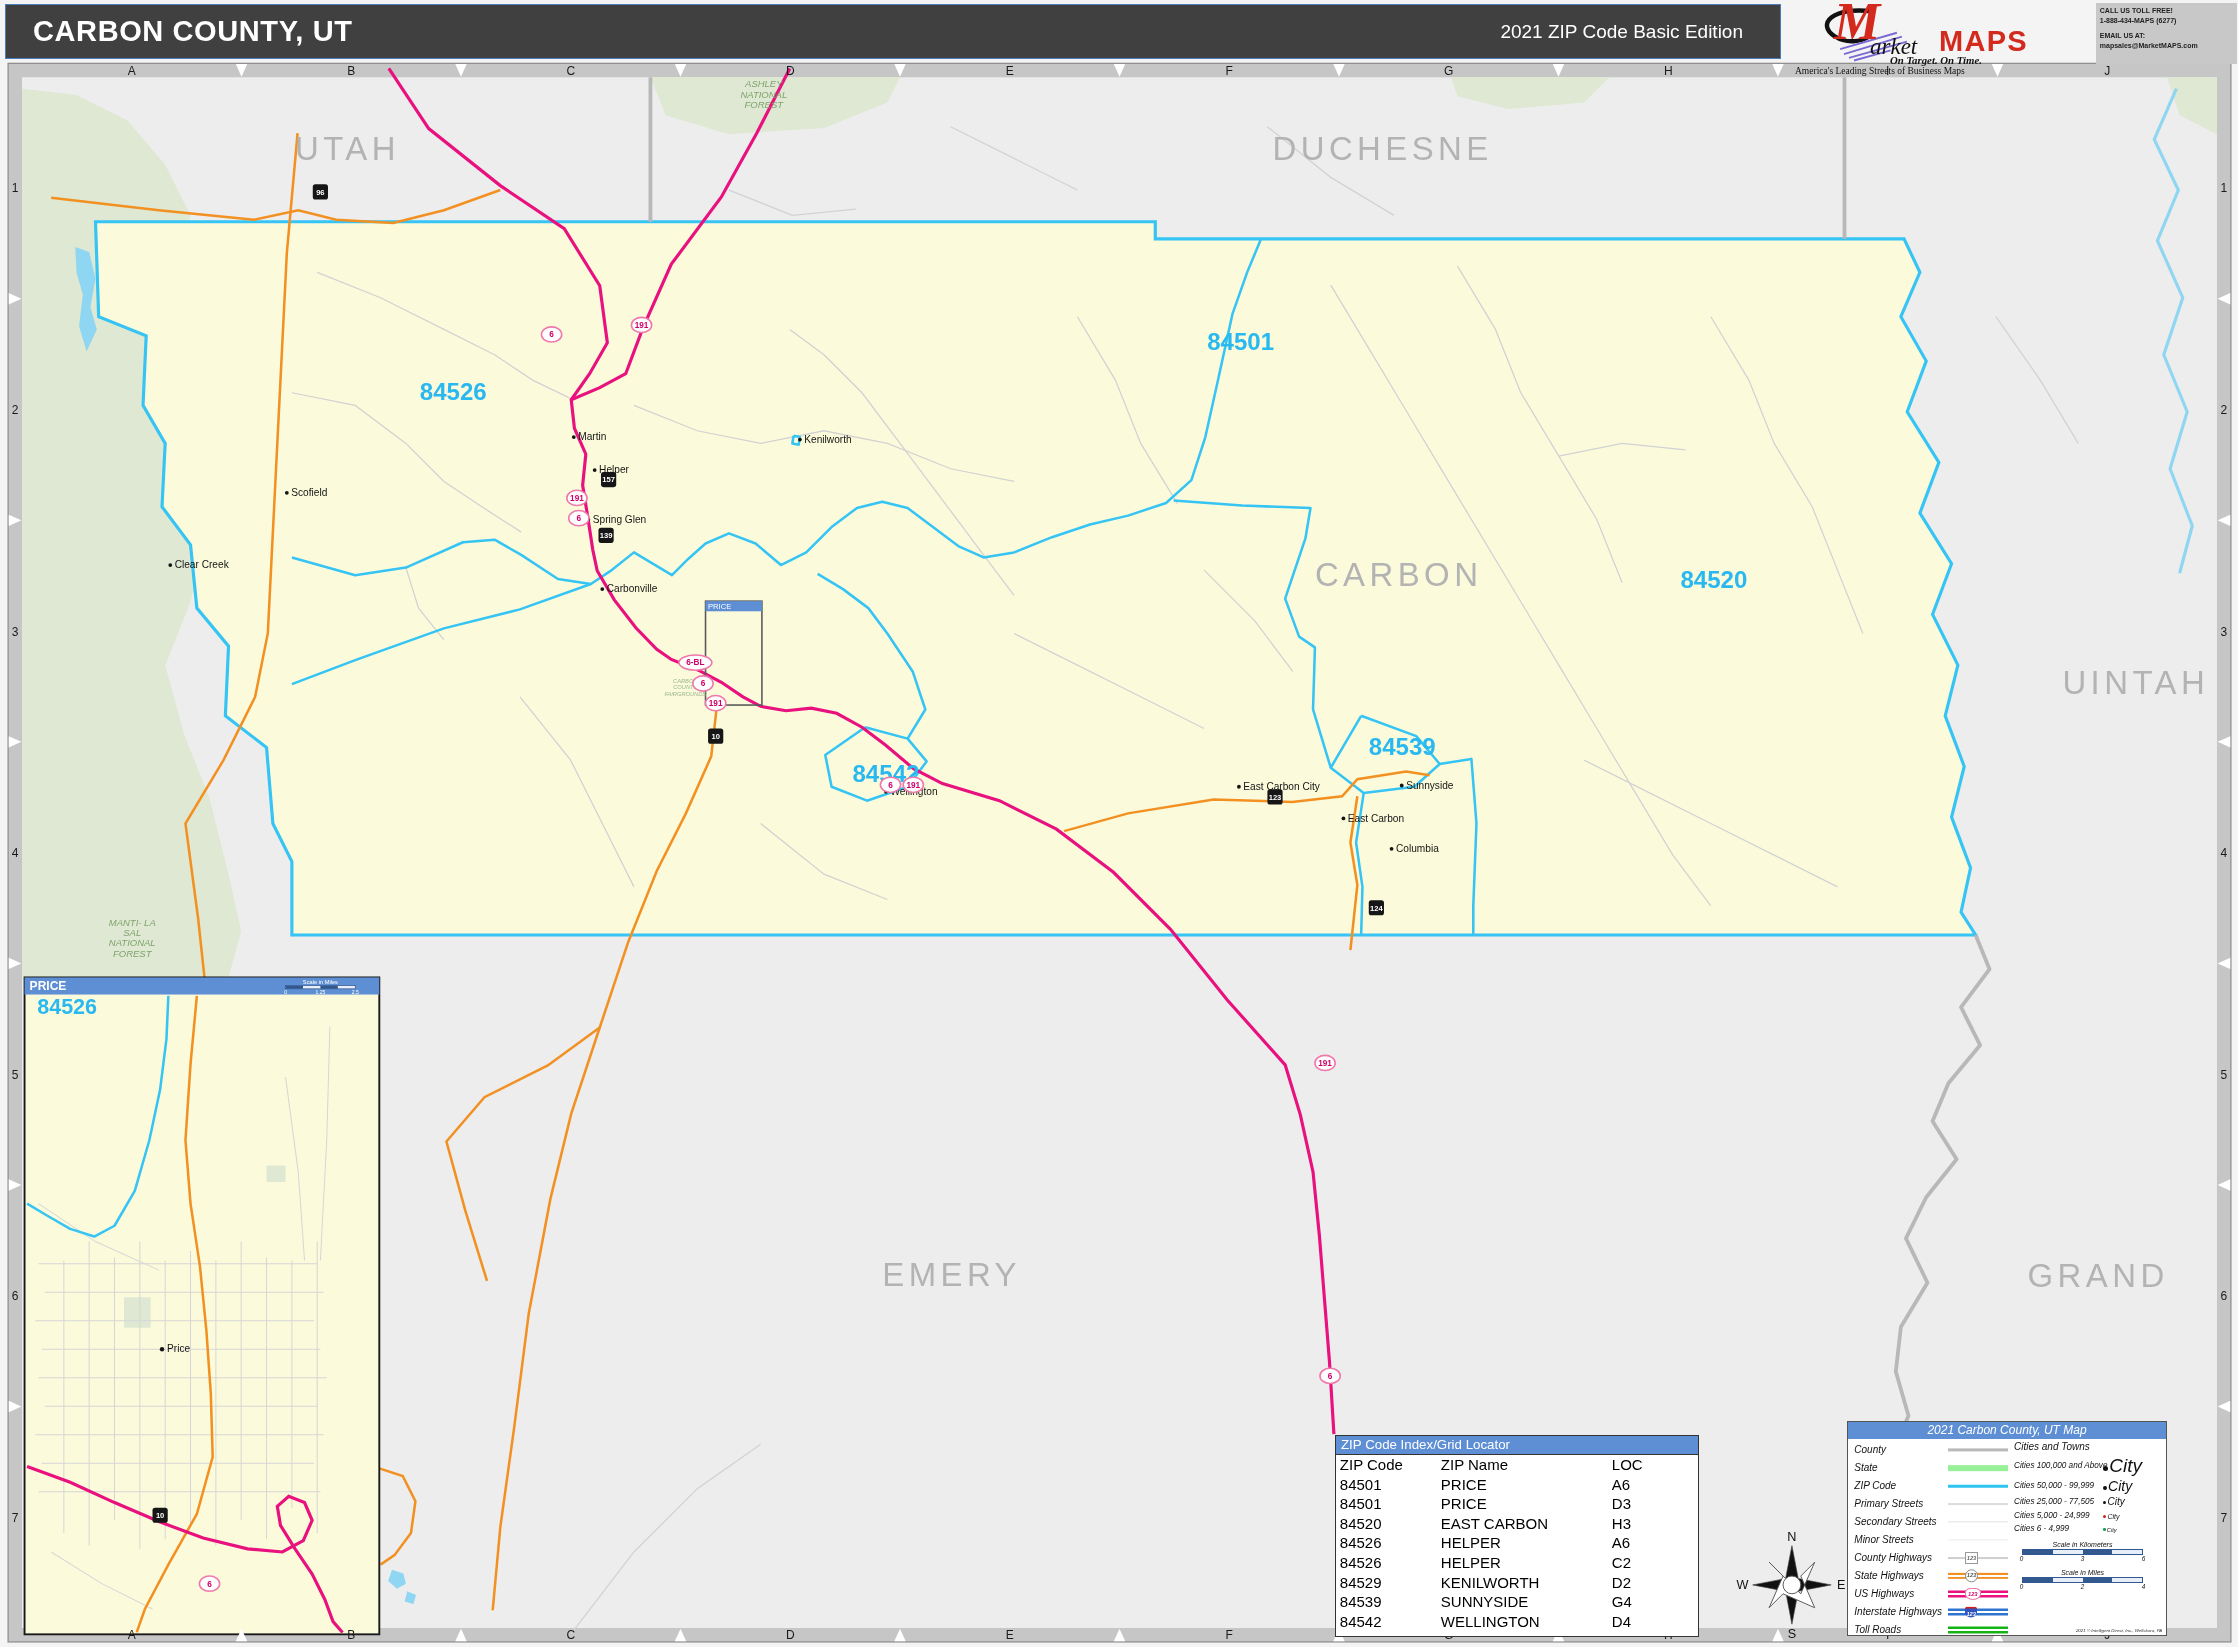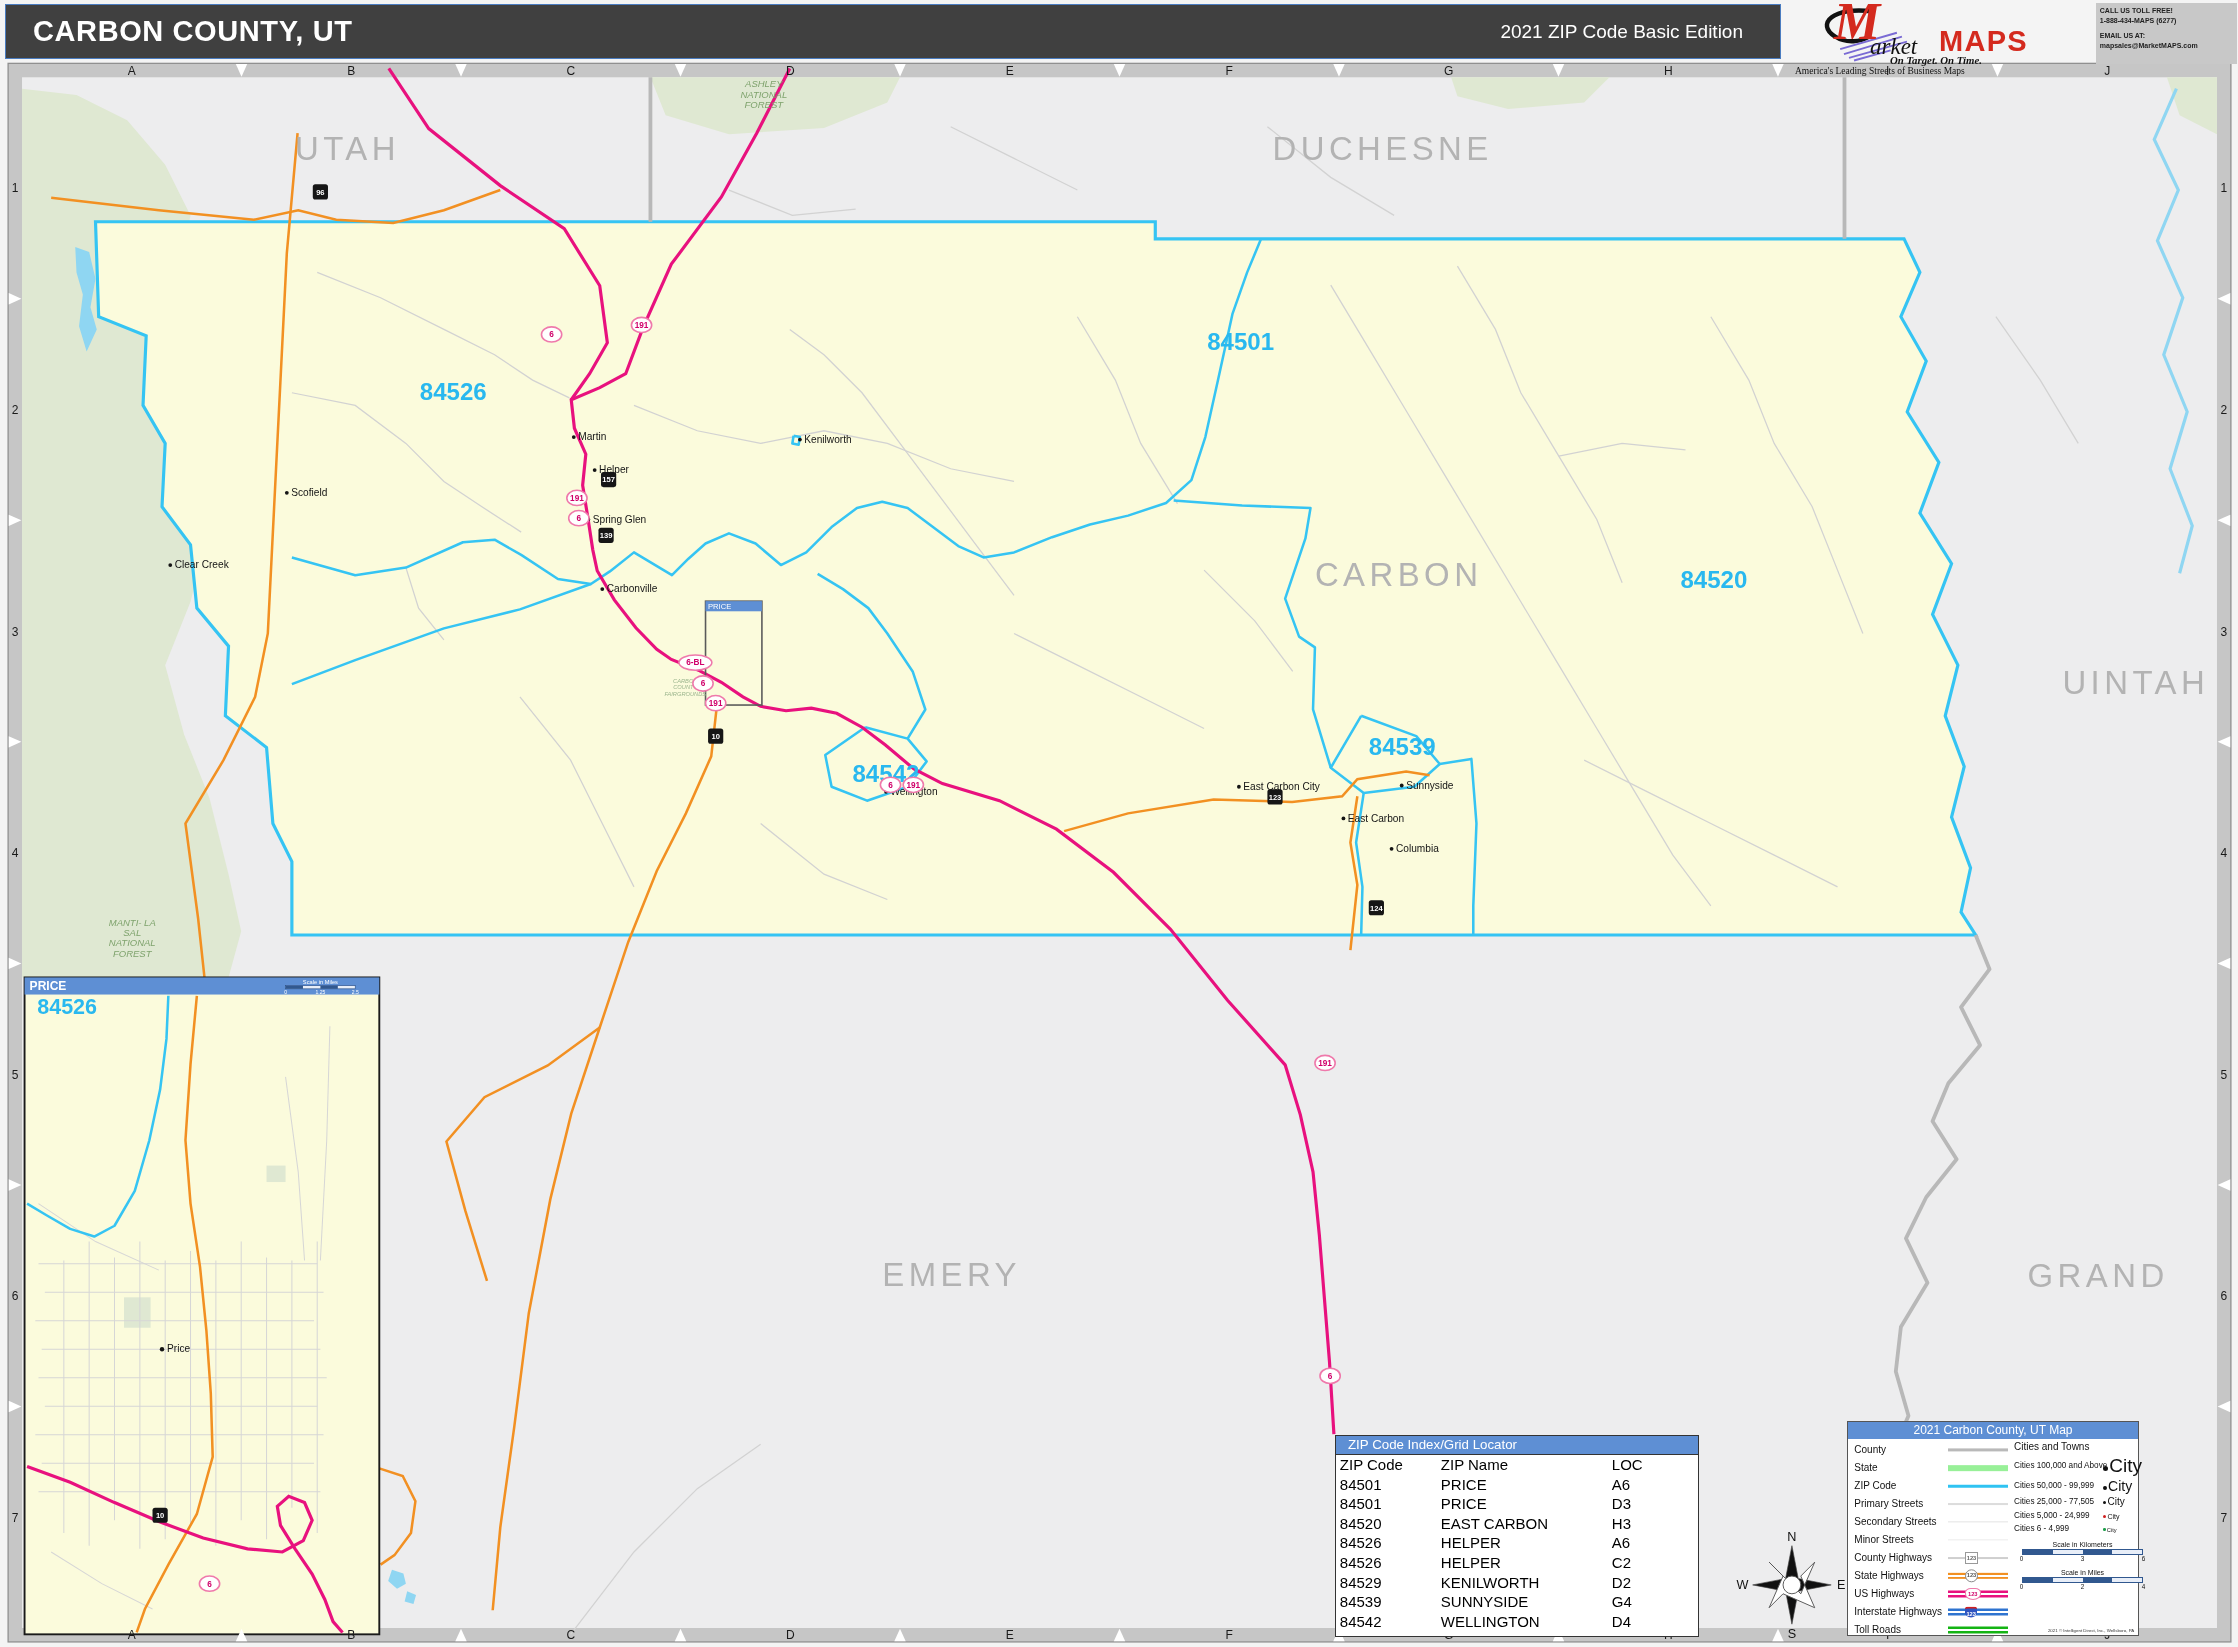--- a/index.html
+++ b/index.html
@@ -42,29 +42,29 @@
   .inset-frame{fill:#fbfbdc;stroke:#1a1a1a;stroke-width:3;}
   .inset-title{fill:#5e8fd4;}
   .inset-street{fill:none;stroke:#d6d6d6;stroke-width:1.6;}
   .pricebox{fill:none;stroke:#5a5a5a;stroke-width:2.5;}
   .compass-black{fill:#111;stroke:#444;stroke-width:1;}
   .compass-white{fill:#fff;stroke:#555;stroke-width:1.5;}
   .compass-letter{fill:#111;font-size:20px;font-weight:500;}
 
   
   .zip-table{left:1335px;top:1435px;width:364px;height:202px;background:#fff;border:1.3px solid #333;box-sizing:border-box;}
-  .zt-title{height:18px;background:#5e8fd4;color:#fff;font-size:13.3px;line-height:18px;padding-left:12px;border-bottom:0.6px solid #333;}
+  .zt-title{height:18px;background:#5e8fd4;color:#fff;font-size:13.3px;line-height:18px;padding-left:5px;border-bottom:0.6px solid #333;}
   .zt-row{height:19.6px;line-height:19.6px;font-size:15px;color:#000;white-space:nowrap;}
   .zt-row span{display:inline-block;}
   .zt-c1{width:101px;padding-left:3.8px;}
   .zt-c2{width:171px;}
   .zt-c3{width:63px;}
 
   
-  .legend{left:1847px;top:1421px;width:292px;height:215px;background:#fff;border:1.3px solid #555;box-sizing:border-box;}
+  .legend{left:1847px;top:1421px;width:320px;height:215px;background:#fff;border:1.3px solid #555;box-sizing:border-box;font-style:italic;}
   .lg-title{height:16.5px;background:#5e8fd4;color:#fff;font-size:12px;line-height:16.5px;text-align:center;}
   .lg-left{left:6.3px;top:19px;width:155px;}
   .lg-item{position:relative;height:18px;}
   .lg-item .lbl{font-size:10px;color:#111;line-height:18px;}
   .sw{position:absolute;left:94px;top:0;width:60px;height:18px;}
   .sw .line{position:absolute;left:0;right:0;top:50%;transform:translateY(-50%);}
   .l-county{height:3.2px;background:#b9b9b9;}
   .l-state{height:5.7px;background:#98f098;}
   .l-zip{height:2.5px;background:#2fc3f2;}
   .l-p1{height:1.9px;background:#dcdcdc;}

